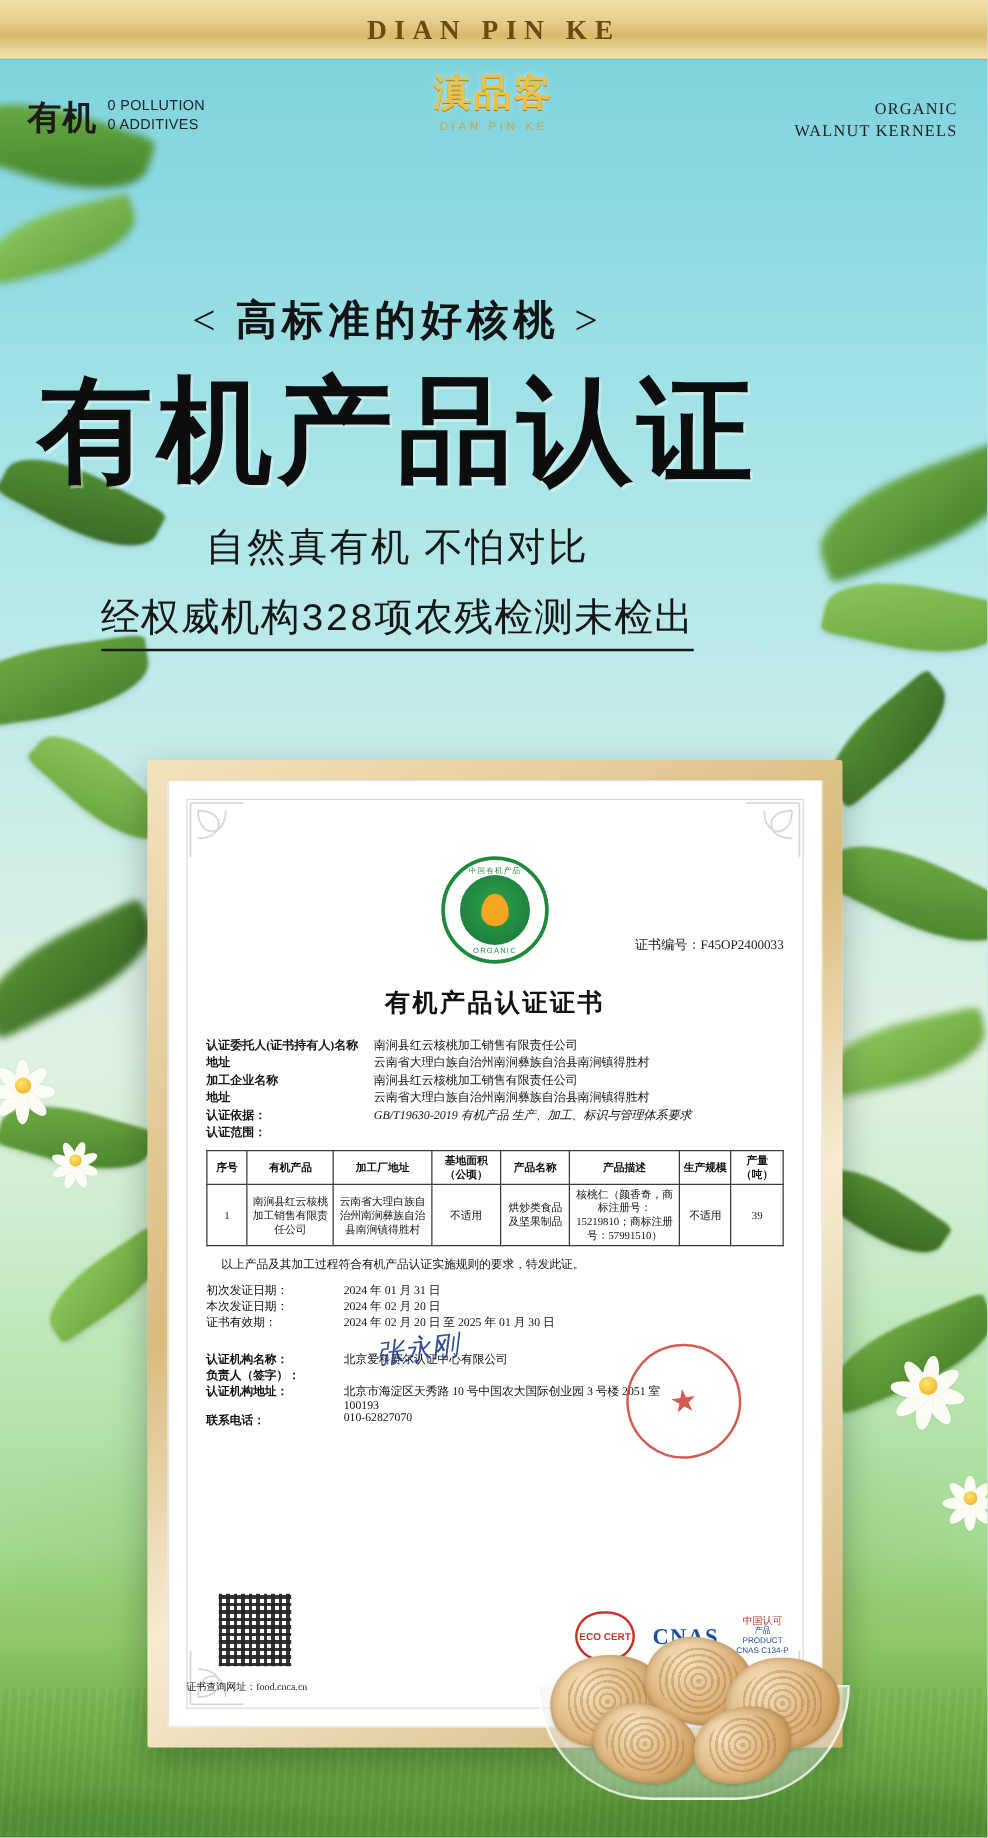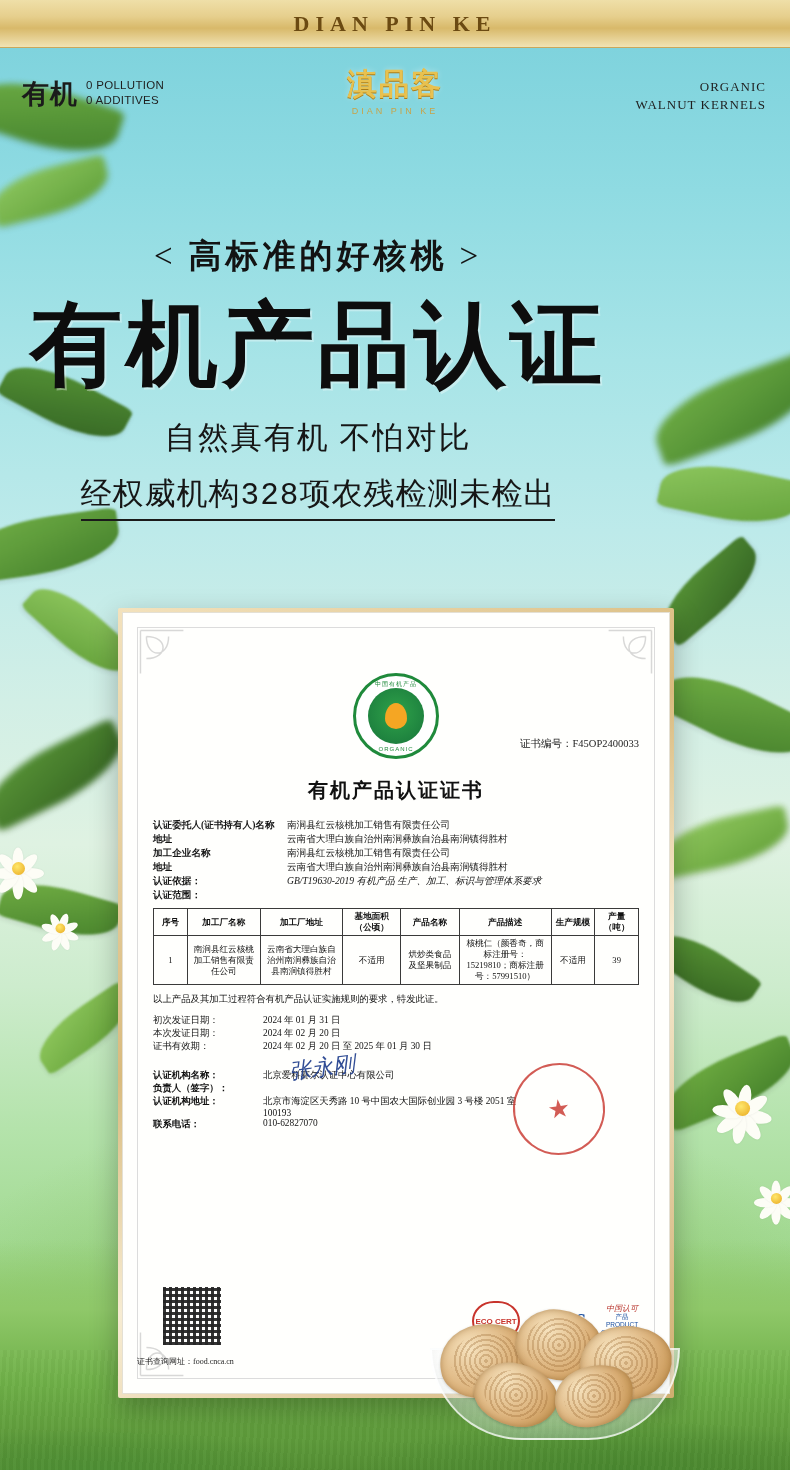--- a/index.html
+++ b/index.html
@@ -93,21 +93,21 @@
     position:absolute; left:0; top:48px; width:790px; height:92px;
   }
   .organic-left {
     position:absolute; left:22px; top:28px; display:flex; align-items:flex-start; gap:8px;
   }
   .organic-left .cn {
     font-family:"Liberation Serif", serif; font-size:27px; color:#1b1b1b; font-weight:700; letter-spacing:1px;
   }
   .organic-left .lines { font-size:11.5px; line-height:15px; color:#1f1f1f; padding-top:2px; letter-spacing:.3px;}
   .logo-center {
-    position:absolute; left:50%; top:16px; transform:translateX(-50%);
+    position:absolute; left:50%; top:6px; transform:translateX(-50%);
     text-align:center;
   }
   .logo-center .logo-cn {
     font-family:"Liberation Serif", serif;
     font-size:30px; font-weight:700; letter-spacing:2px;
     color:#e8c14f;
     text-shadow: 0 1px 0 #a97c18, 0 0 6px rgba(255,255,255,.4);
   }
   .logo-center .logo-sub {
     font-size:9px; color:#c7a44a; letter-spacing:3px; margin-top:1px;
@@ -139,21 +139,21 @@
   .sub2 {
     margin-top:14px; font-family:Liberation Mono, monospace;
     font-size:31px; color:#161616; letter-spacing:1px;
     display:inline-block; border-bottom:2px solid #1a1a1a; padding-bottom:4px;
   }
 
   
   .frame {
     position:absolute; left:118px; top:560px; width:556px; height:790px;
     background: linear-gradient(145deg,#f3e2bd,#d9bb7e 40%,#f7ecd2 60%,#cfae6f);
-    padding:4px;
+    padding:16px;
     box-shadow: 0 10px 28px rgba(0,0,0,.28);
     border-radius:2px;
   }
   .frame-inner {
     width:100%; height:100%;
     background:#fff;
     border:1px solid #e4e0d4;
     position:relative;
     overflow:hidden;
   }
@@ -218,21 +218,21 @@
   table.ct {
     width:100%; border-collapse:collapse; margin-top:6px;
     font-size:8.6px; font-family:"Liberation Serif", serif; color:#111;
   }
   table.ct th, table.ct td {
     border:1px solid #3a3a3a; padding:2px 3px; text-align:center; vertical-align:middle;
     line-height:11px;
   }
   table.ct th { font-weight:700; }
 
-  .note { font-size:9.4px; margin-top:8px; font-family:Liberation Serif, serif; color:#111; }
+  .note { font-size:9.4px; margin-top:8px; font-family:Liberation Serif, serif; color:#111;margin-left:12px; }
   .dates { font-size:9.4px; margin-top:8px; font-family:"Liberation Serif", serif; color:#111; }
   .dates .row { display:flex; }
   .dates .k { width:110px; font-weight:400; }
   .sign { font-size:9.4px; margin-top:16px; font-family:"Liberation Serif", serif; color:#111; position:relative; }
   .sign .row { display:flex; }
   .sign .k { width:110px; font-weight:700; }
   .sign .v { flex:1; }
   .signature {
     position:absolute; left:136px; top:-16px;
     font-family:"Liberation Serif", serif; font-style:italic;
@@ -253,21 +253,21 @@
       repeating-linear-gradient(0deg,#111 0 3px,#fff 3px 6px);
     background-blend-mode: multiply;
     opacity:.85;
   }
   .qr-cap { position:absolute; left:14px; bottom:26px; font-size:8px; color:#222; font-family:"Liberation Serif", serif; }
   .badges { position:absolute; right:26px; bottom:52px; display:flex; align-items:center; gap:14px; }
   .badge-eco { width:48px;height:40px;border:2px solid #c8342c;border-radius:50%/55%;color:#c8342c;
     display:flex;align-items:center;justify-content:center;font-size:8px;text-align:center;line-height:9px;font-weight:700;}
   .badge-cnas { color:#1b4fa0; font-weight:700; font-size:18px; letter-spacing:1px; font-family:"Liberation Serif", serif;}
   .badge-prod { font-size:6.5px; color:#1b4fa0; text-align:center; line-height:8px; }
-  .badge-prod .cn { font-size:8px; color:#b8342c;font-style:italic; }
+  .badge-prod .cn { font-size:8px; color:#b8342c; }
 
   
   .bowl {
     position:absolute; left:430px; top:1232px; width:250px; height:160px;
   }
   .bowl .glass {
     position:absolute; left:0; bottom:0; width:250px; height:92px;
     border-radius: 0 0 120px 120px;
     background: linear-gradient(180deg, rgba(255,255,255,.55), rgba(225,240,240,.35));
     border:2px solid rgba(255,255,255,.7);
@@ -453,21 +453,21 @@
           <div class="row">
               <div class="k">认证范围：</div>
               <div class="v"></div>
             </div>
         </div>
 
         <table class="ct">
           <thead>
             <tr>
               <th style="width:7%">序号</th>
-              <th style="width:15%">加工厂名称</th>
+              <th style="width:15%">有机产品</th>
               <th style="width:17%">加工厂地址</th>
               <th style="width:12%">基地面积（公顷）</th>
               <th style="width:12%">产品名称</th>
               <th style="width:19%">产品描述</th>
               <th style="width:9%">生产规模</th>
               <th style="width:9%">产量（吨）</th>
             </tr>
           </thead>
           <tbody>
             <tr>

